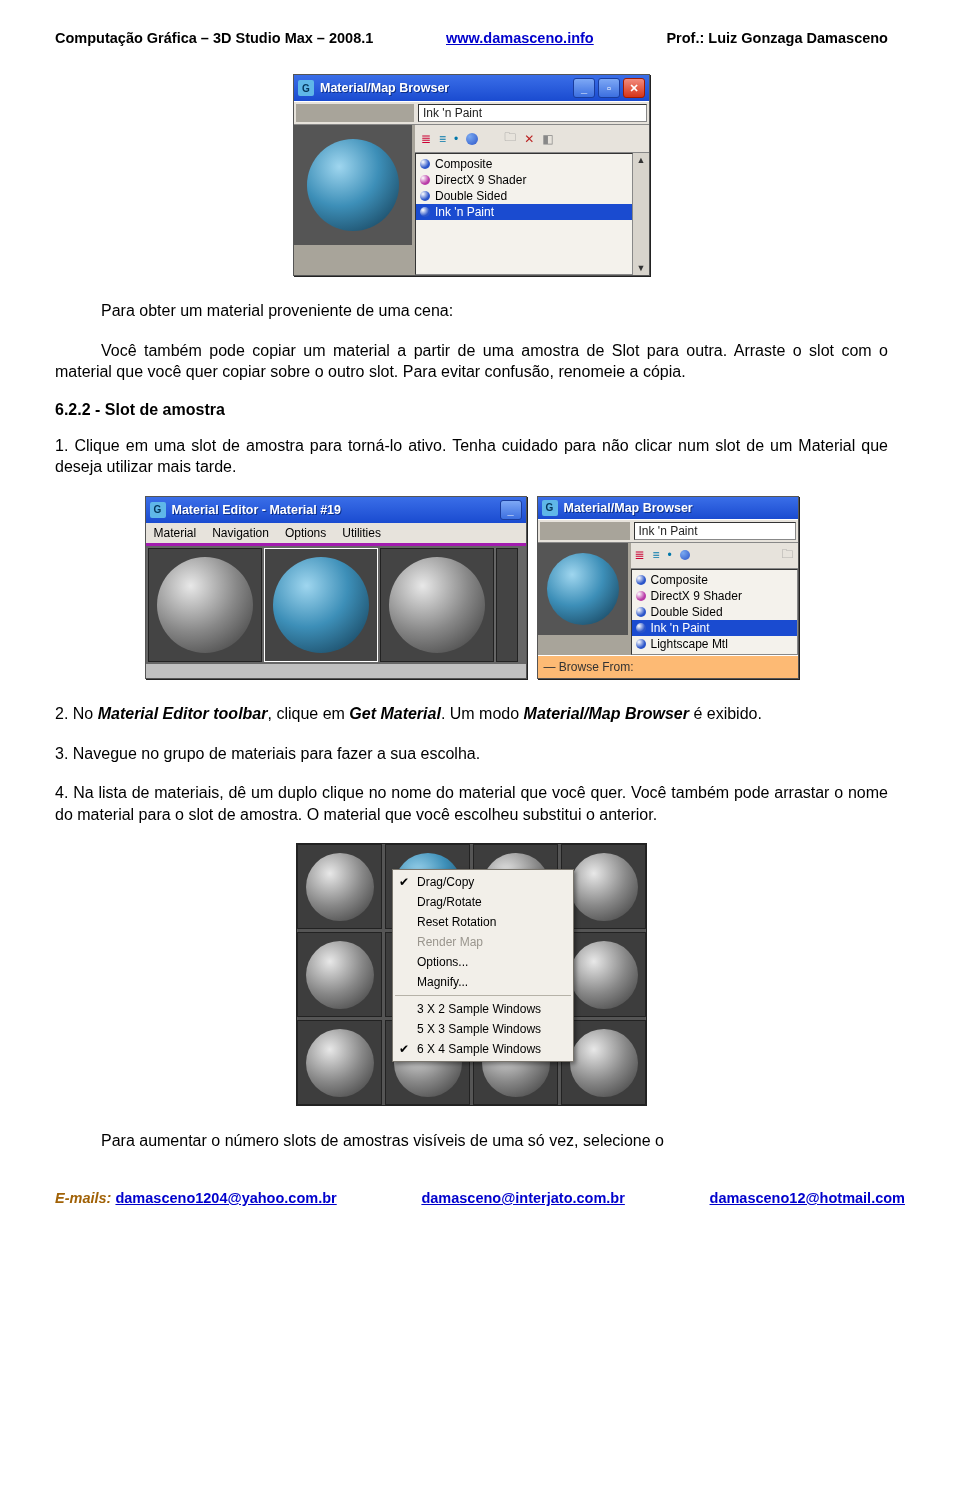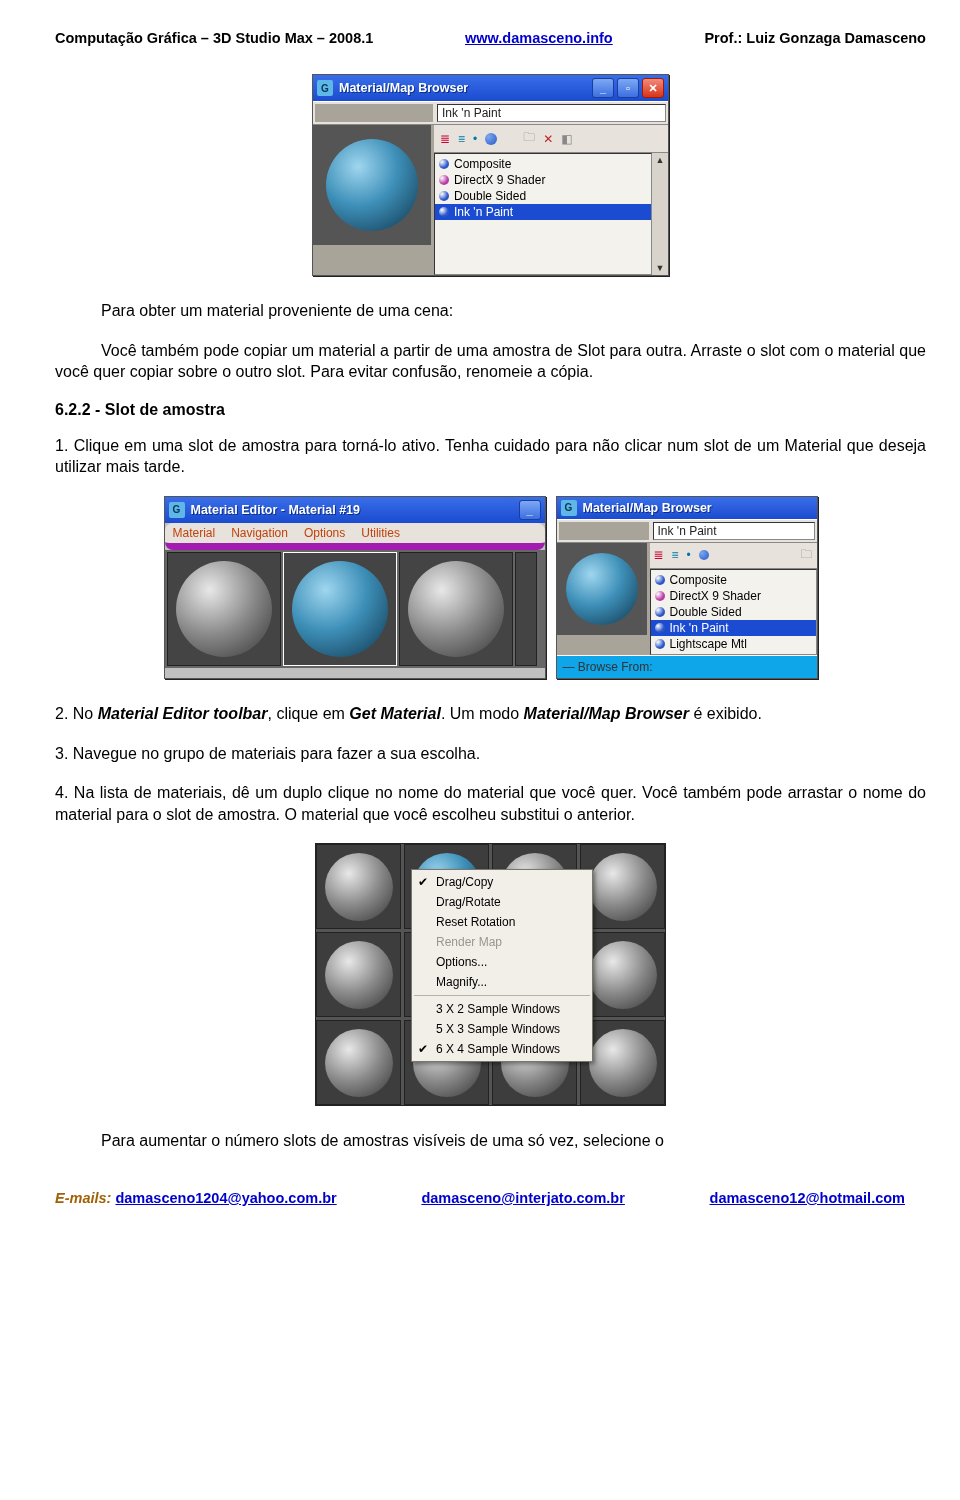--- a/index.html
+++ b/index.html
@@ -4,21 +4,21 @@
 <style>
   body {
     margin: 0;
     padding: 0;
     font-family: Arial, Helvetica, sans-serif;
     background: #fff;
     color: #000;
     width: 960px;
   }
   .page {
-    padding: 30px 34px 20px 55px;
+    padding: 30px 72px 20px 55px;
   }
   .header-row {
     display: flex;
     justify-content: space-between;
     font-size: 14.5px;
     font-weight: bold;
     border-bottom: none;
     margin-bottom: 28px;
   }
   .header-row .link { color: #0000cc; text-decoration: underline; text-align: right; }
@@ -110,26 +110,26 @@
   }
   .list-item .dot { width:10px;height:10px;border-radius:50%;flex-shrink:0;}
   .list-item.sel { background:#1a4bd0;color:#fff;}
   .scrollbtn {
     width:16px;background:#d8d4cc;display:flex;flex-direction:column;justify-content:space-between;align-items:center;font-size:9px;color:#333;padding:2px 0;
   }
 
   
   .fig2-wrap { display:flex;justify-content:center;gap:0; }
   .fig2-wrap .win { }
-  .menu-row { background:#e7e3dc;padding:3px 8px;font-size:12px;color:#c2410c;display:flex;gap:16px;border-bottom:7px solid #a21caf;border-radius:8px;}
+  .menu-row { background:#e7e3dc;padding:3px 8px;font-size:12px;color:#000000;display:flex;gap:16px;border-bottom:3px solid #a21caf;}
   .slot-row { display:flex;background:#666;padding:2px;gap:2px;}
   .slot { width:112px;height:112px;background:#444;display:flex;align-items:center;justify-content:center;border:1px solid #222;}
   .slot .sg { width:96px;height:96px;}
   .slot .sb { width:96px;height:96px;border-radius:50%;background: radial-gradient(circle at 35% 30%, #9fd6ef 0%, #3d8fb8 45%, #205572 80%, #0e2c3c 100%);}
-  .browse-from { font-size:12px;padding:4px 6px;background:#0ea5e9;color:#333;border-top:1px solid #fff;}
+  .browse-from { font-size:12px;padding:4px 6px;background:#fdba74;color:#333;border-top:1px solid #fff;}
   .slots-grid {
     display:grid;grid-template-columns:repeat(4,85px);grid-template-rows:repeat(3,85px);gap:3px;background:#555;padding:0px;border:1px solid #222;
   }
   .gcell { background:#3d3d3d;display:flex;align-items:center;justify-content:center;border:1px solid #222;}
   .gcell .sp { width:68px;height:68px;}
   .ctx-menu {
     position:absolute; background:#f2efe9;border:1px solid #7a766e;box-shadow:2px 2px 4px rgba(0,0,0,.4);font-family:Tahoma,Arial;font-size:12px;min-width:180px;padding:2px 0;
   }
   .ctx-item { padding:3px 20px 3px 24px;color:#000;position:relative;}
   .ctx-item.disabled { color:#9a968e;}

